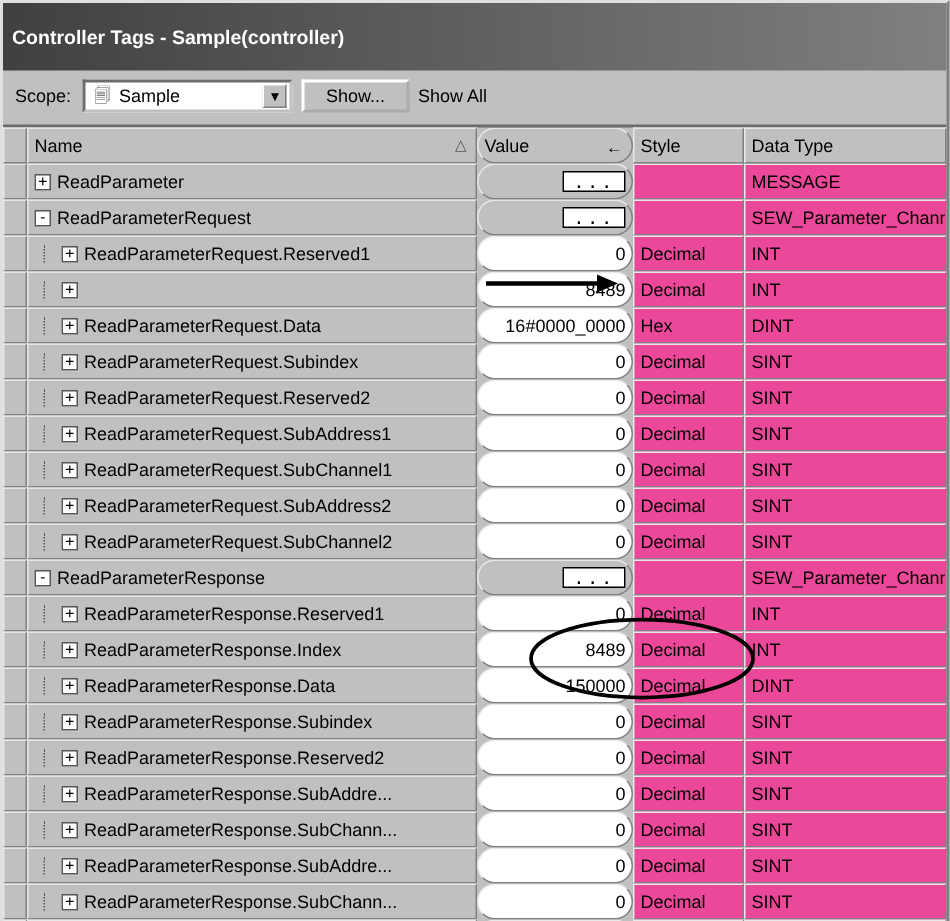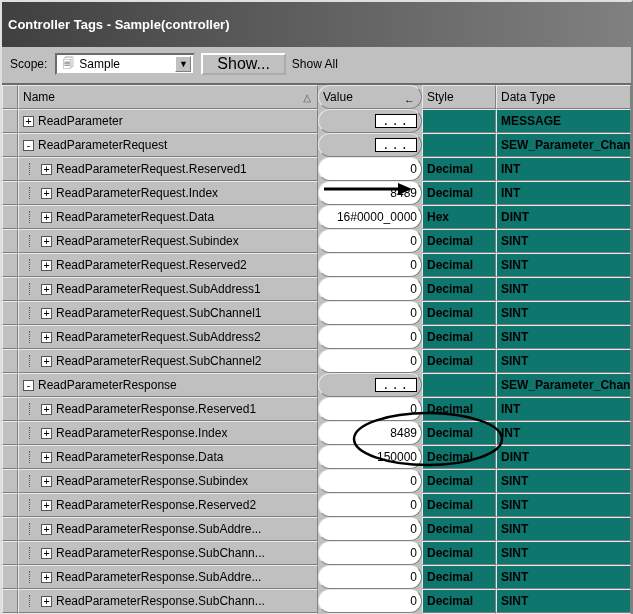--- a/index.html
+++ b/index.html
@@ -52,21 +52,21 @@
   .scope-select .ic {
     width:14px; height:14px; margin-right:4px;
     display:inline-flex; align-items:center; justify-content:center;
     font-size:11px; color:#555;
   }
   .btn {
     background:#c0c0c0;
     border:2px outset #fff;
     height:22px;
     padding:0 14px;
-    font-size:16px;
+    font-size:12px;
     cursor:pointer;
   }
   .linklike {
     margin-left:0; 
     font-size:12px;
   }
   .grid {
     border-top: 2px inset #c0c0c0;
     background:#c0c0c0;
   }
@@ -104,21 +104,21 @@
   }
   .hdr .arrow-left {
     position:absolute; right:6px; top:5px;
     font-size:11px;
   }
   .row .c-name {
     background:#c0c0c0;
   }
   .row .c-value.white { background:#fff; text-align:right; justify-content:flex-end; }
   .row .c-value.gray { background:#c0c0c0; justify-content:flex-end; }
-  .row .c-style, .row .c-dtype { background:#0f766e;font-weight:bold; }
+  .row .c-style, .row .c-dtype { background:#ec4899; }
   .tree {
     display:flex; align-items:center; gap:0;
     width:100%;
   }
   .indent { display:inline-block; width:18px; height:12px; }
   .indent.line {
     border-left:1px dotted #555;
     margin-left:6px; width:12px;
   }
   .expander {
@@ -239,21 +239,20 @@
           <div class="cell c-dtype">
             <span>INT</span>
           </div>
         </div>
         <div class="row">
           <div class="gutter"></div>
           <div class="cell c-name">
             <span class="tree">
               <span class="indent line"></span>
               <span class="expander">+</span>
-              <span>ReadParameterRequest.Index</span>
             </span>
           </div>
           <div class="cell c-value white">
             <span>8489</span>
           </div>
           <div class="cell c-style">
             <span>Decimal</span>
           </div>
           <div class="cell c-dtype">
             <span>INT</span>

